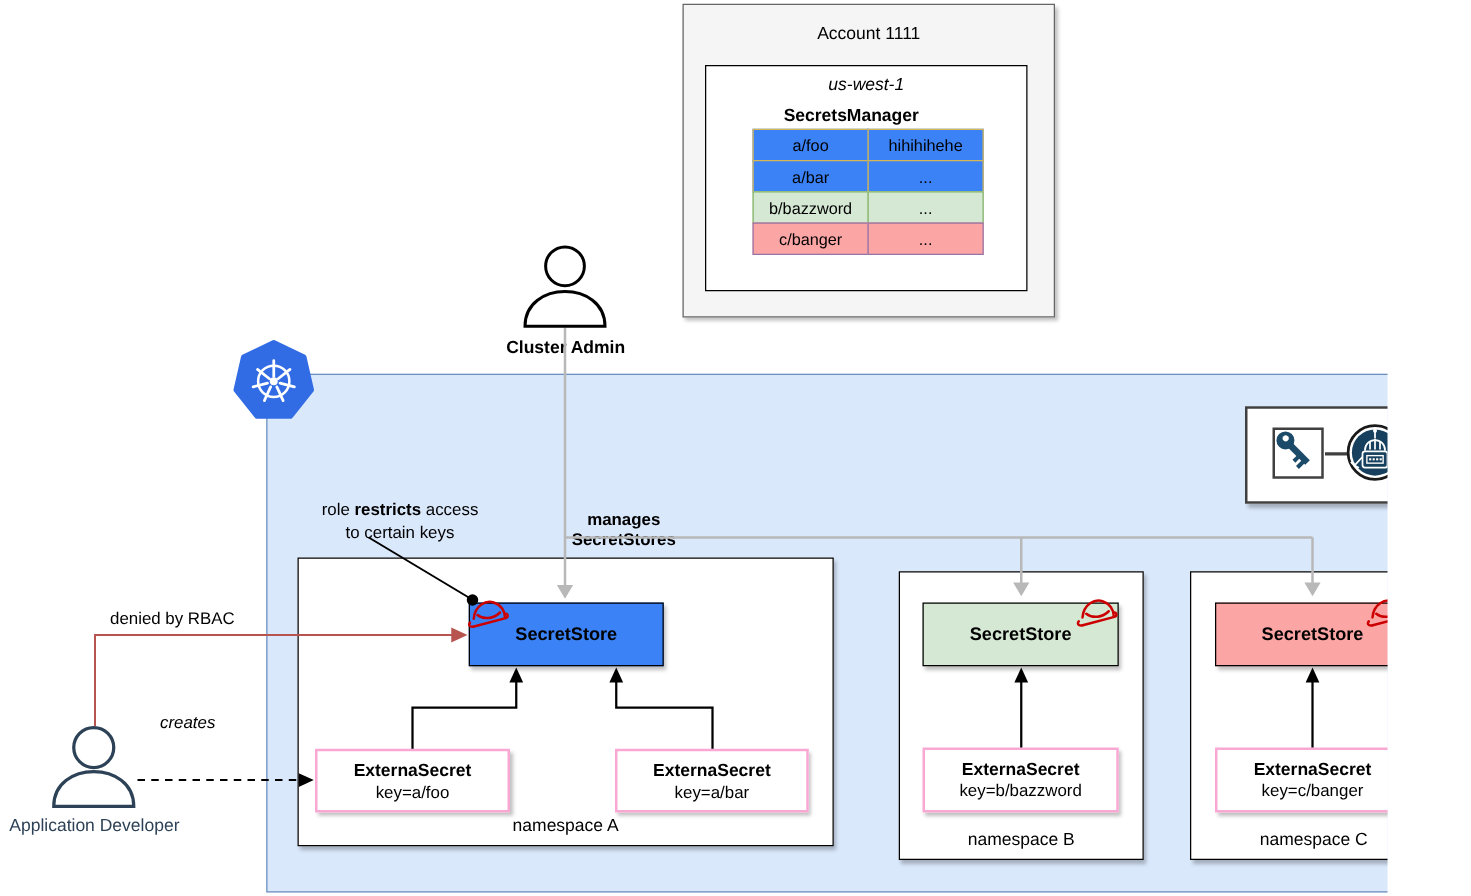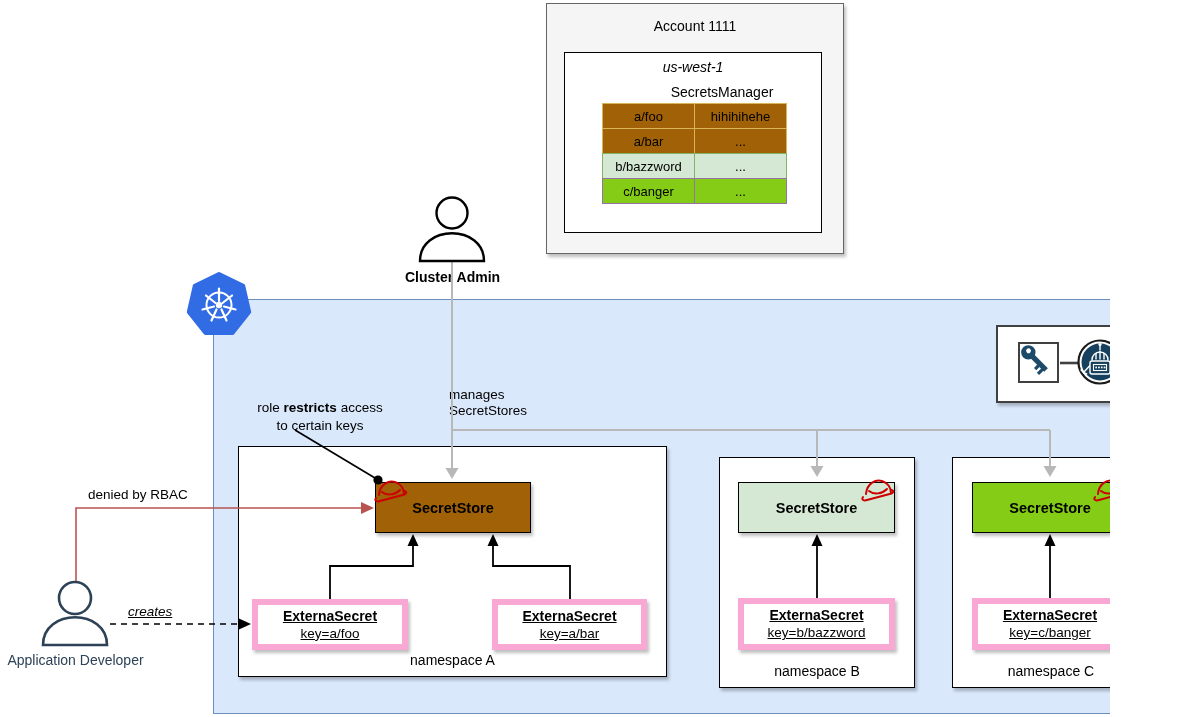--- a/index.html
+++ b/index.html
@@ -9,59 +9,59 @@
   }
   .abs{position:absolute;}
   .box{position:absolute;box-sizing:border-box;background:#fff;}
   .shadow{box-shadow:2px 3px 3px rgba(0,0,0,.25);}
 
   
   #account-outer{left:546px;top:3px;width:298px;height:251px;background:#f5f5f5;border:1.3px solid #666;}
   #account-title{left:546px;top:18px;width:298px;text-align:center;font-size:14px;}
   #account-inner{left:564px;top:52px;width:258px;height:181px;background:#fff;border:1.4px solid #000;}
   #region-label{left:564px;top:59px;width:258px;text-align:center;font-style:italic;font-size:14px;}
-  #service-label{left:593px;top:84px;width:258px;text-align:center;font-weight:normal;font-size:14px;}
+  #service-label{left:552px;top:84px;width:258px;text-align:center;font-weight:bold;font-size:14px;}
   #sm-table{left:602px;top:104px;width:186px;}
   .t-row{display:flex;height:26px;margin-top:-1px;}
   .t-cell{box-sizing:border-box;width:93px;border:1px solid;display:flex;align-items:center;justify-content:center;font-size:13px;}
   .t-cell+.t-cell{margin-left:-1px;}
-  .yellow{background:#a16207;border-color:#d6b656;}
+  .yellow{background:#3b82f6;border-color:#d6b656;}
   .green{background:#d5e8d4;border-color:#82b366;}
-  .purple{background:#84cc16;border-color:#9673a6;}
+  .purple{background:#fca5a5;border-color:#9673a6;}
 
   
   #cluster-box{left:213px;top:299px;width:959px;height:415px;background:#dae8fc;border:1.3px solid #6c8ebf;}
   #logo-box{left:996px;top:325px;width:152px;height:78px;border:2px solid #404040;}
   #key-square{left:1018px;top:342px;width:41px;height:41px;border:2px solid #404040;background:#fff;}
 
   .namespace{border:1.7px solid #000;}
   #ns-a{left:238px;top:446px;width:429px;height:231px;}
   #ns-b{left:719px;top:457px;width:196px;height:231px;}
   #ns-c{left:952px;top:457px;width:198px;height:231px;}
   .ns-label{position:absolute;left:0;bottom:8px;width:100%;text-align:center;font-size:14px;}
 
   .secretstore{height:51px;border:1.5px solid;display:flex;align-items:center;justify-content:center;font-weight:bold;font-size:14.5px;}
   #ss-a{left:375px;top:482px;width:156px;}
   #ss-b{left:738px;top:482px;width:157px;}
   #ss-c{left:972px;top:482px;width:156px;}
 
-  .extsecret{border:6px solid #f9a8d4;display:flex;flex-direction:column;align-items:center;justify-content:center;line-height:1.3;text-decoration:underline;}
+  .extsecret{border:2px solid #f9a8d4;display:flex;flex-direction:column;align-items:center;justify-content:center;line-height:1.3;}
   .extsecret .es-title{font-weight:bold;font-size:14px;}
   .extsecret .es-key{font-size:13.5px;}
   #es-a1{left:252px;top:599px;width:156px;height:51px;}
   #es-a2{left:492px;top:599px;width:155px;height:51px;}
   #es-b{left:738px;top:598px;width:157px;height:52px;}
   #es-c{left:972px;top:598px;width:156px;height:52px;}
 
   
   .lbl{position:absolute;font-size:13.5px;}
-  #lbl-manages{left:449px;top:387px;width:100px;line-height:1.22;}
+  #lbl-manages{left:449px;top:408px;width:100px;text-align:center;line-height:1.22;font-weight:bold;}
   #lbl-role{left:240px;top:399px;width:160px;text-align:center;line-height:1.3;}
   #lbl-denied{left:88px;top:487px;width:130px;}
-  #lbl-creates{left:128px;top:604px;font-style:italic;text-decoration:underline;}
+  #lbl-creates{left:128px;top:570px;font-style:italic;}
   #lbl-admin{left:392px;top:269px;width:121px;text-align:center;font-size:14px;font-weight:bold;}
   #lbl-dev{left:-3px;top:652px;width:157px;text-align:center;font-size:14px;color:#2d4257;}
 
   #overlay{position:absolute;left:0;top:0;width:1177px;height:717px;pointer-events:none;z-index:6;}
   .z1{z-index:1}.z2{z-index:2}.z3{z-index:3}.z4{z-index:4}
 </style>
 </head>
 <body>
 
 <div id="canvas">

